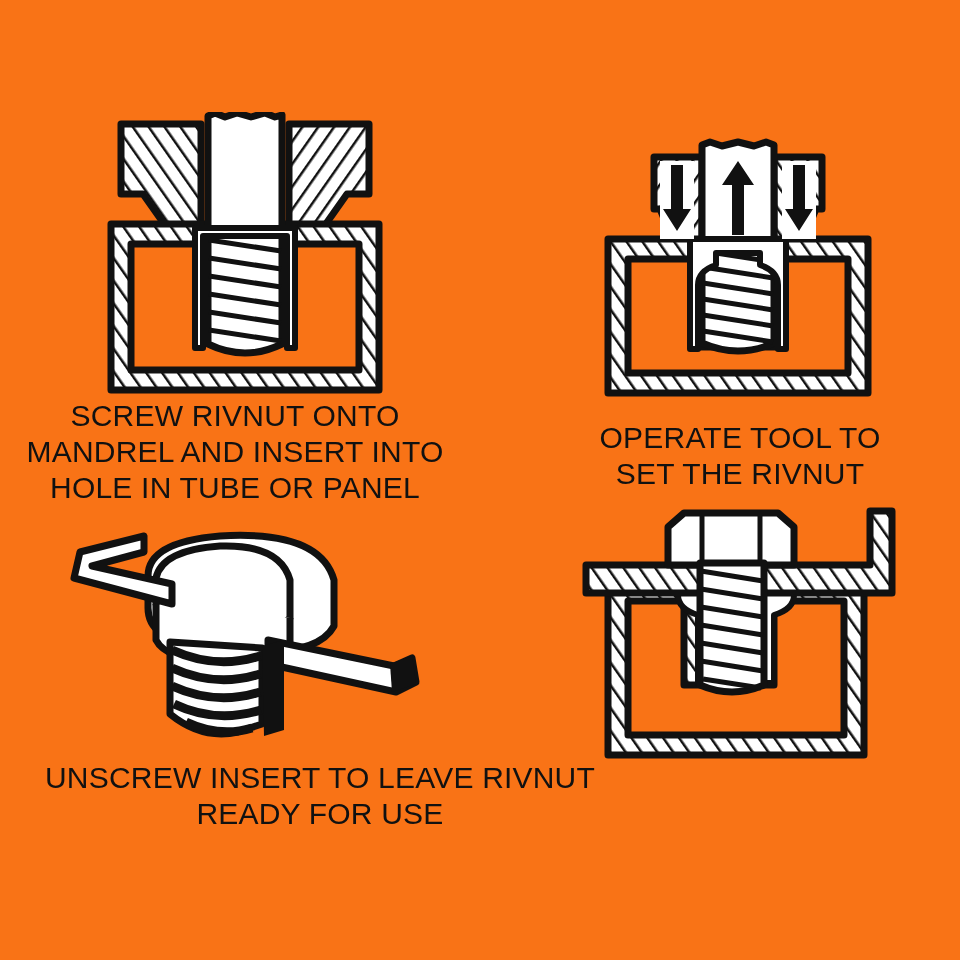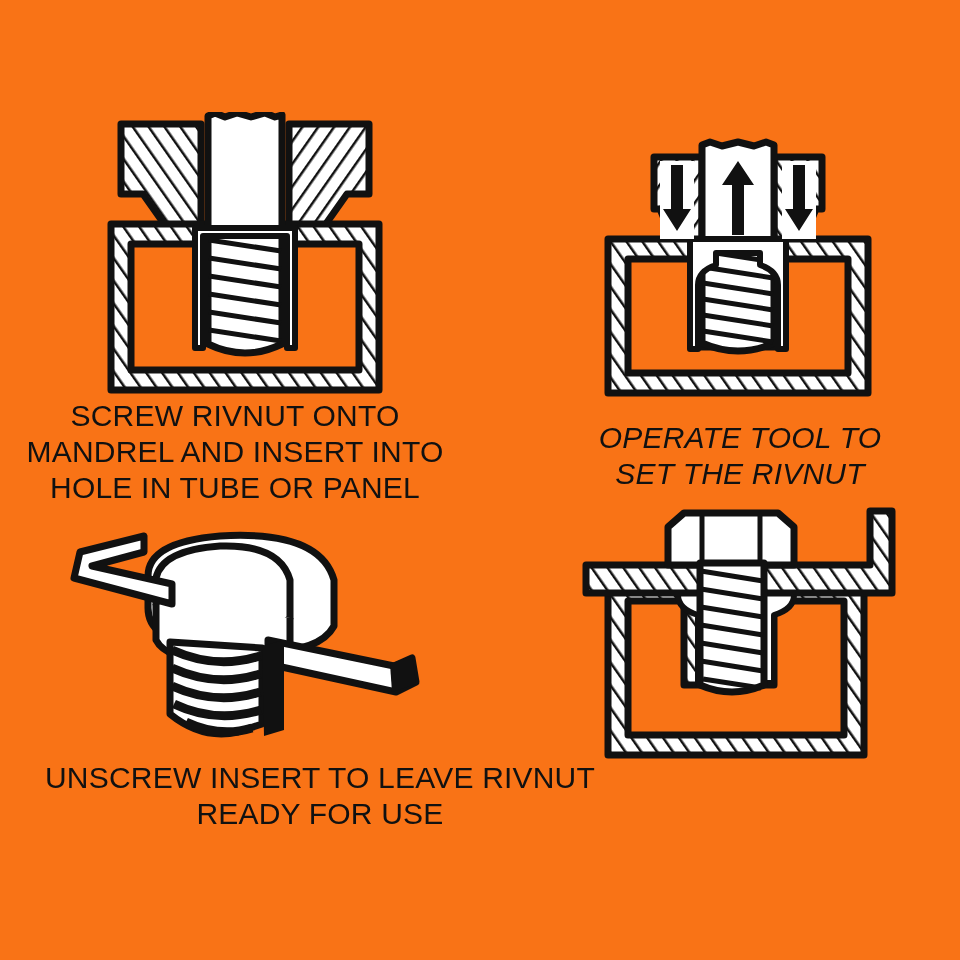--- a/index.html
+++ b/index.html
@@ -37,21 +37,21 @@
     white-space: pre-line;
     font-weight: 400;
   }
   
   #panel-step-1 { left: 105px; top: 112px; width: 280px; height: 290px; }
   #panel-step-2 { left: 598px; top: 135px; width: 280px; height: 268px; }
   #panel-step-3 { left: 52px; top: 518px; width: 380px; height: 240px; }
   #panel-step-4 { left: 578px; top: 505px; width: 320px; height: 265px; }
 
   #caption-step-1 { left: 0px;   top: 398px; width: 470px; }
-  #caption-step-2 { left: 520px; top: 420px; width: 440px; font-style: italic; }
+  #caption-step-2 { left: 520px; top: 420px; width: 440px; }
   #caption-step-3 { left: 0px;   top: 760px; width: 640px; }
 </style>
 </head>
 <body>
 
 <div class="sheet">
 
   <div class="panel" id="panel-step-1">
     <svg class="fig" width="280" height="290" viewBox="0 0 280 290" xmlns="http://www.w3.org/2000/svg">
       <defs>

